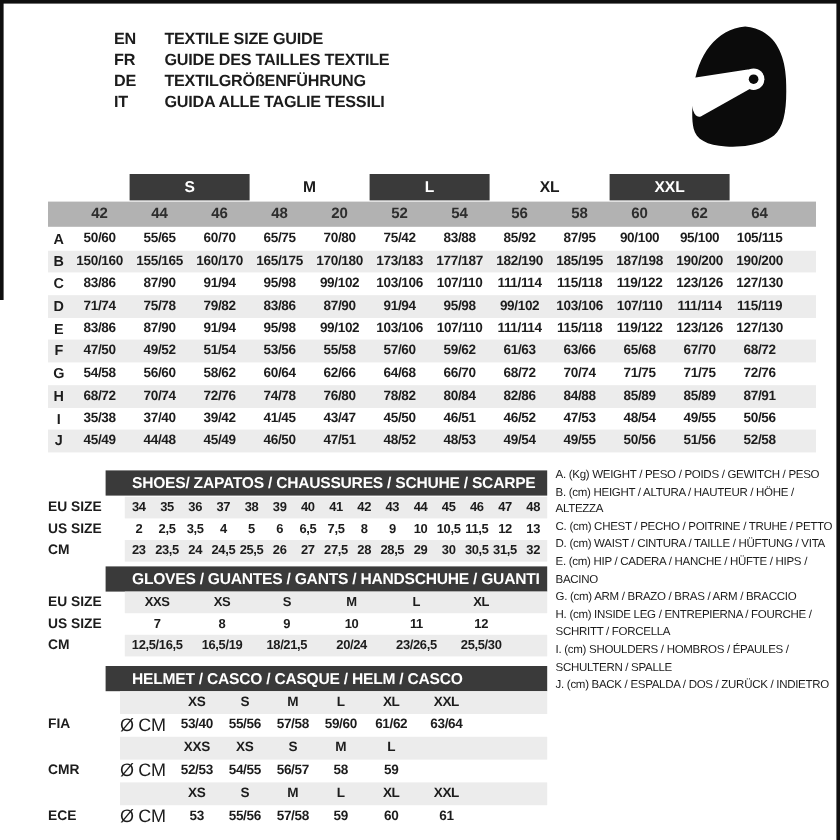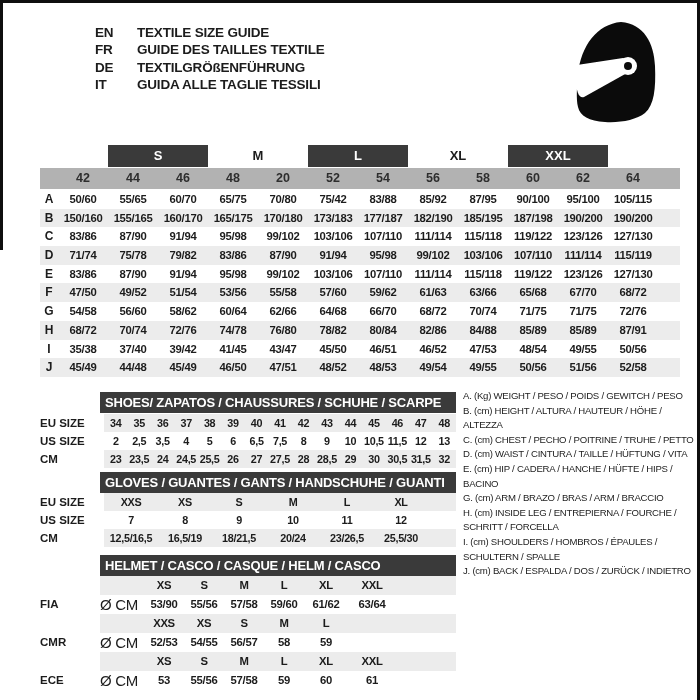--- a/index.html
+++ b/index.html
@@ -30,22 +30,22 @@
   .badge.plain { color:#1c1c1c; }
   .num-row { height:21px; background:#b2b2b2; margin-bottom:1px; }
   .num-cell { font-weight:bold; font-size:12.5px; line-height:21px; text-align:center; color:#2e2e2e; }
   .mt-row { height:18.7px; }
   .mt-row.stripe { background:#ececec; }
   .mt-cell { font-weight:bold; font-size:11.3px; line-height:18.7px; text-align:center; letter-spacing:-0.3px; white-space:nowrap; }
   .mt-label { font-weight:bold; font-size:12px; line-height:18.7px; text-align:center; }
 
   
   .sec { position:absolute; left:40px; width:416px; }
-  .sec-bar { margin-left:60px; height:21px; background:#3a3a3a; color:#fff;
-             font-weight:bold; font-size:13px; line-height:21px; padding-left:5px;
+  .sec-bar { margin-left:48px; height:21px; background:#3a3a3a; color:#fff;
+             font-weight:bold; font-size:13px; line-height:21px; padding-left:22px;
              letter-spacing:-0.2px; white-space:nowrap; }
   .srow { display:flex; height:18px; }
   .srow .rl { width:64px; font-weight:bold; font-size:11.5px; line-height:18px; }
   .srow .cells { flex:1; display:flex; }
   .srow.stripe .cells { background:#ececec; }
   .cell { flex:1; text-align:center; font-weight:bold; font-size:10.8px; line-height:18px; letter-spacing:-0.3px; white-space:nowrap; }
   .cells .fill { flex:none; width:28px; }
   .sec.shoes { top:392px; } .sec.shoes .srow:first-of-type { margin-top:1px; }
   .sec.gloves { top:472px; }
   .sec.helm { top:555px; }
@@ -396,21 +396,21 @@
             <div class="hc c4">L</div>
             <div class="hc c5">XL</div>
             <div class="hc c6">XXL</div>
             <div class="hfill"></div>
           </div>
         </div>
         <div class="hrow">
           <div class="rl">FIA</div>
           <div class="hcells">
             <div class="hc-unit">Ø CM</div>
-            <div class="hc c1">53/90</div>
+            <div class="hc c1">53/40</div>
             <div class="hc c2">55/56</div>
             <div class="hc c3">57/58</div>
             <div class="hc c4">59/60</div>
             <div class="hc c5">61/62</div>
             <div class="hc c6">63/64</div>
             <div class="hfill"></div>
           </div>
         </div>
         <div class="hrow stripe">
           <div class="rl"></div>

